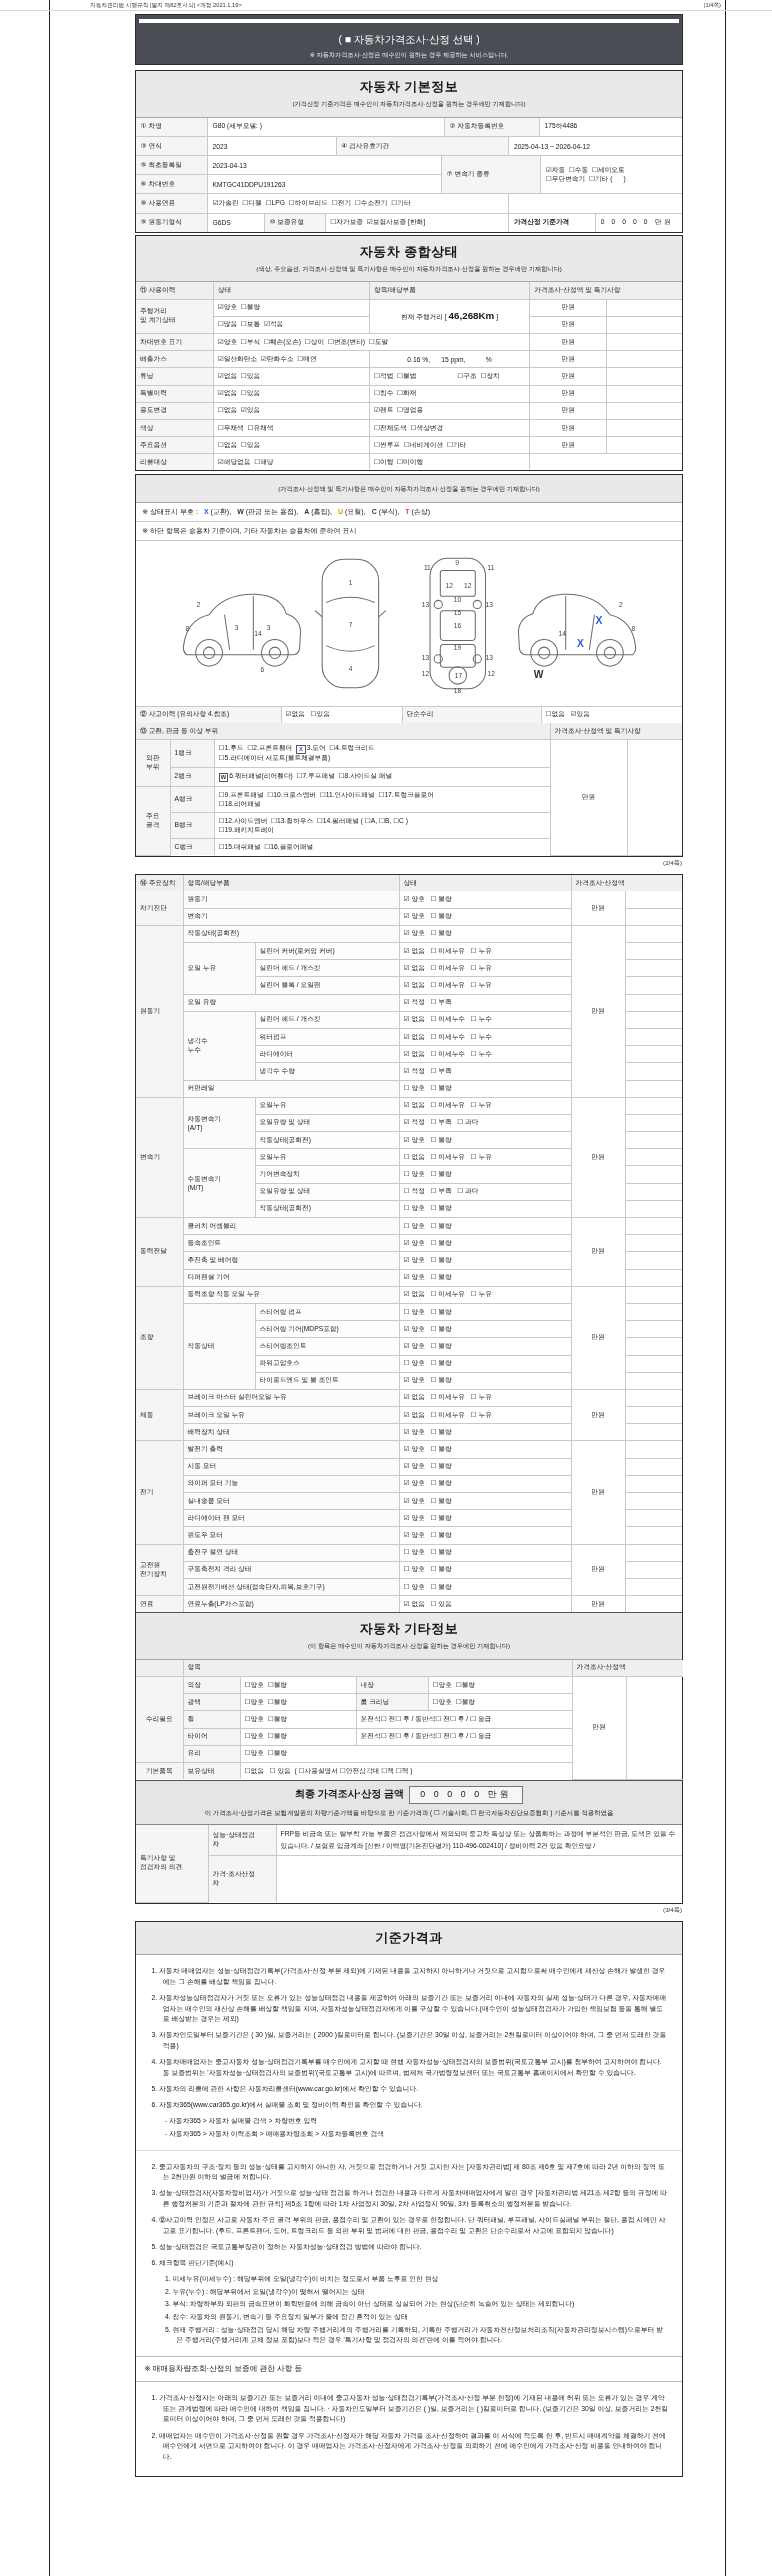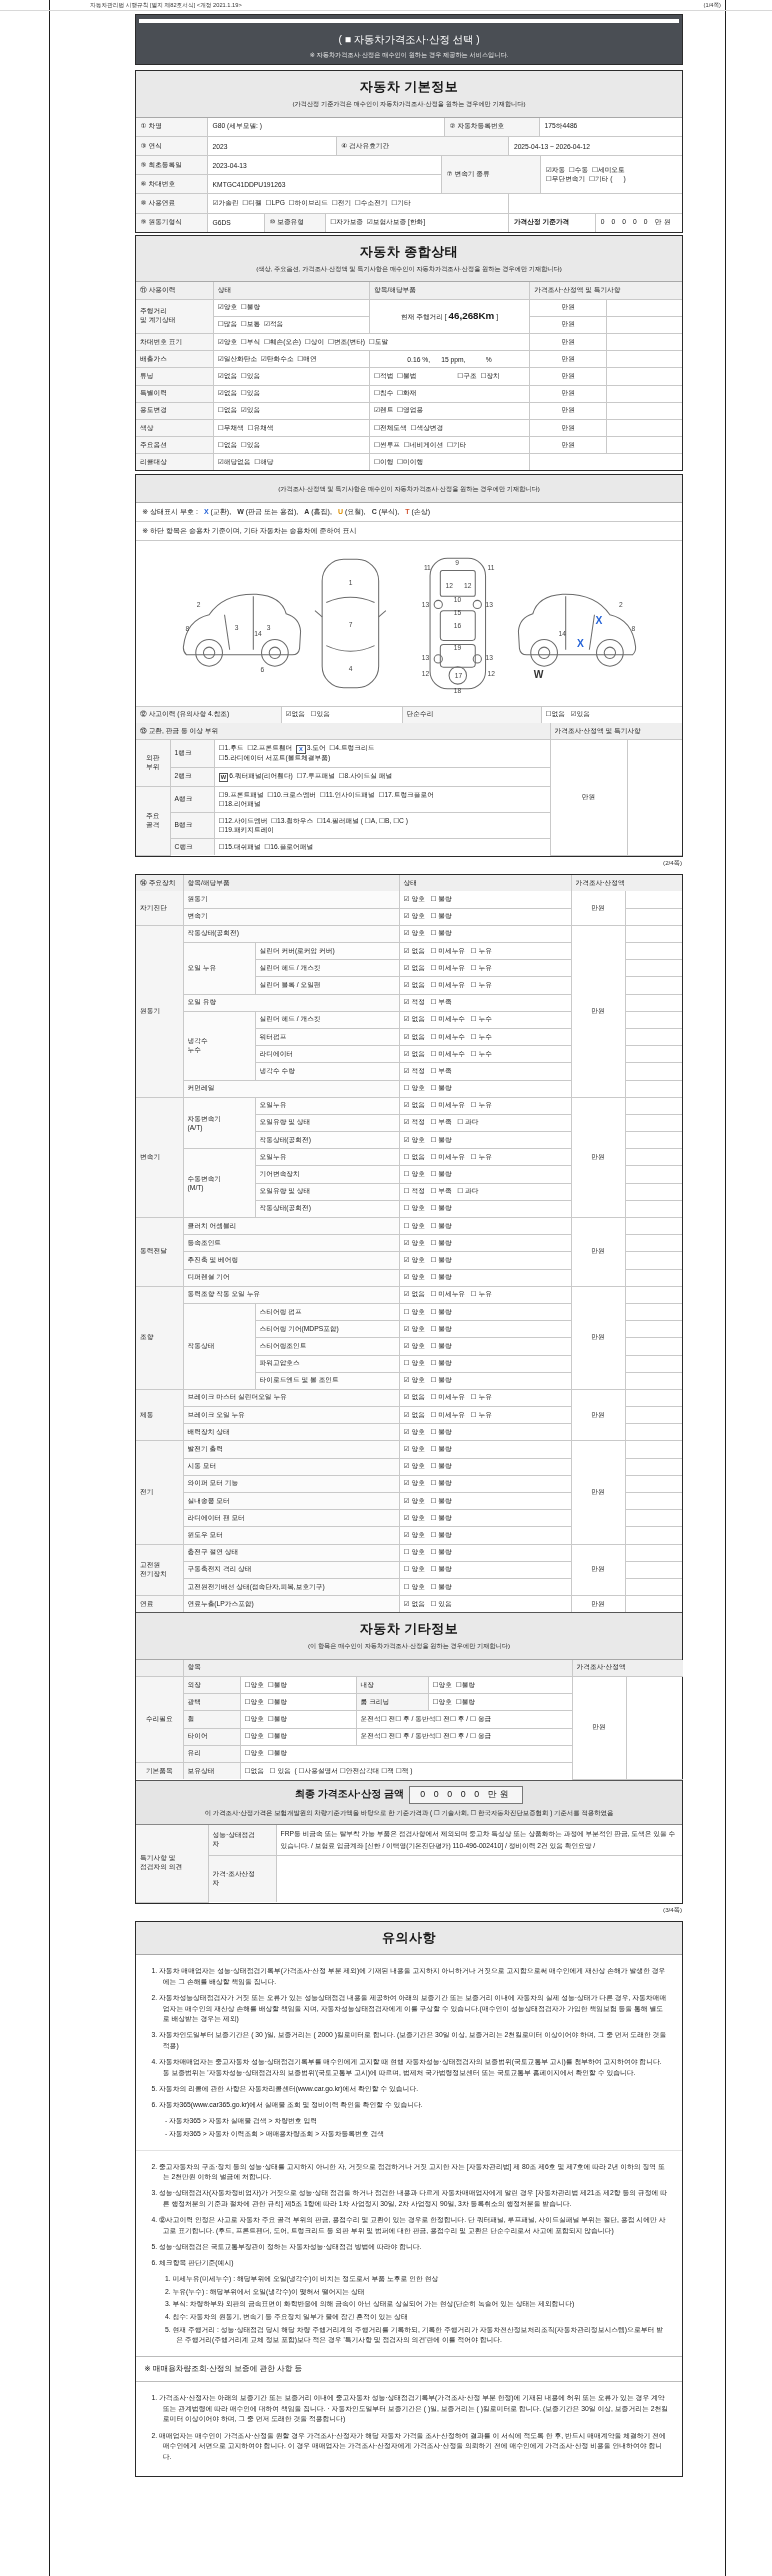--- a/index.html
+++ b/index.html
@@ -715,21 +715,21 @@
 자</td>
         <td style="height:47px"></td>
       </tr>
     </tbody>
       </table>
   </div>
   <div class="pgmark">(3/4쪽)</div>
 
   <div class="secbox">
     <div class="stitle">
-      <div class="t1">유의사항</div>
+      <div class="t1">기준가격과</div>
     </div>
     <div class="nlist">
         <div class="nl">1.  자동차 매매업자는 성능·상태점검기록부(가격조사·산정 부분 제외)에 기재된 내용을 고지하지 아니하거나 거짓으로 고지함으로써 매수인에게 재산상 손해가 발생한 경우에는 그 손해를 배상할 책임을 집니다.</div>
         <div class="nl">2.  자동차성능상태점검자가 거짓 또는 오류가 있는 성능상태점검 내용을 제공하여 아래의 보증기간 또는 보증거리 이내에 자동차의 실제 성능·상태가 다른 경우, 자동차매매업자는 매수인의 재산상 손해를 배상할 책임을 지며, 자동차성능상태점검자에게 이를 구상할 수 있습니다.(매수인이 성능상태점검자가 가입한 책임보험 등을 통해 별도로 배상받는 경우는 제외)</div>
         <div class="nl">3.  자동차인도일부터 보증기간은 ( 30 )일, 보증거리는 ( 2000 )킬로미터로 합니다. (보증기간은 30일 이상, 보증거리는 2천킬로미터 이상이어야 하며, 그 중 먼저 도래한 것을 적용)</div>
         <div class="nl">4.  자동차매매업자는 중고자동차 성능·상태점검기록부를 매수인에게 고지할 때 현행 자동차성능·상태점검자의 보증범위(국토교통부 고시)를 첨부하여 고지하여야 합니다. 동 보증범위는 '자동차성능·상태점검자의 보증범위'(국토교통부 고시)에 따르며, 법제처 국가법령정보센터 또는 국토교통부 홈페이지에서 확인할 수 있습니다.</div>
         <div class="nl">5.  자동차의 리콜에 관한 사항은 자동차리콜센터(www.car.go.kr)에서 확인할 수 있습니다.</div>
         <div class="nl">6.  자동차365(www.car365.go.kr)에서 실매물 조회 및 정비이력 확인을 확인할 수 있습니다.</div>
         <div class="nl sub">- 자동차365 &gt; 자동차 실매물 검색 &gt; 차량번호 입력</div>
         <div class="nl sub">- 자동차365 &gt; 자동차 이력조회 &gt; 매매용차량조회 &gt; 자동차등록번호 검색</div>

